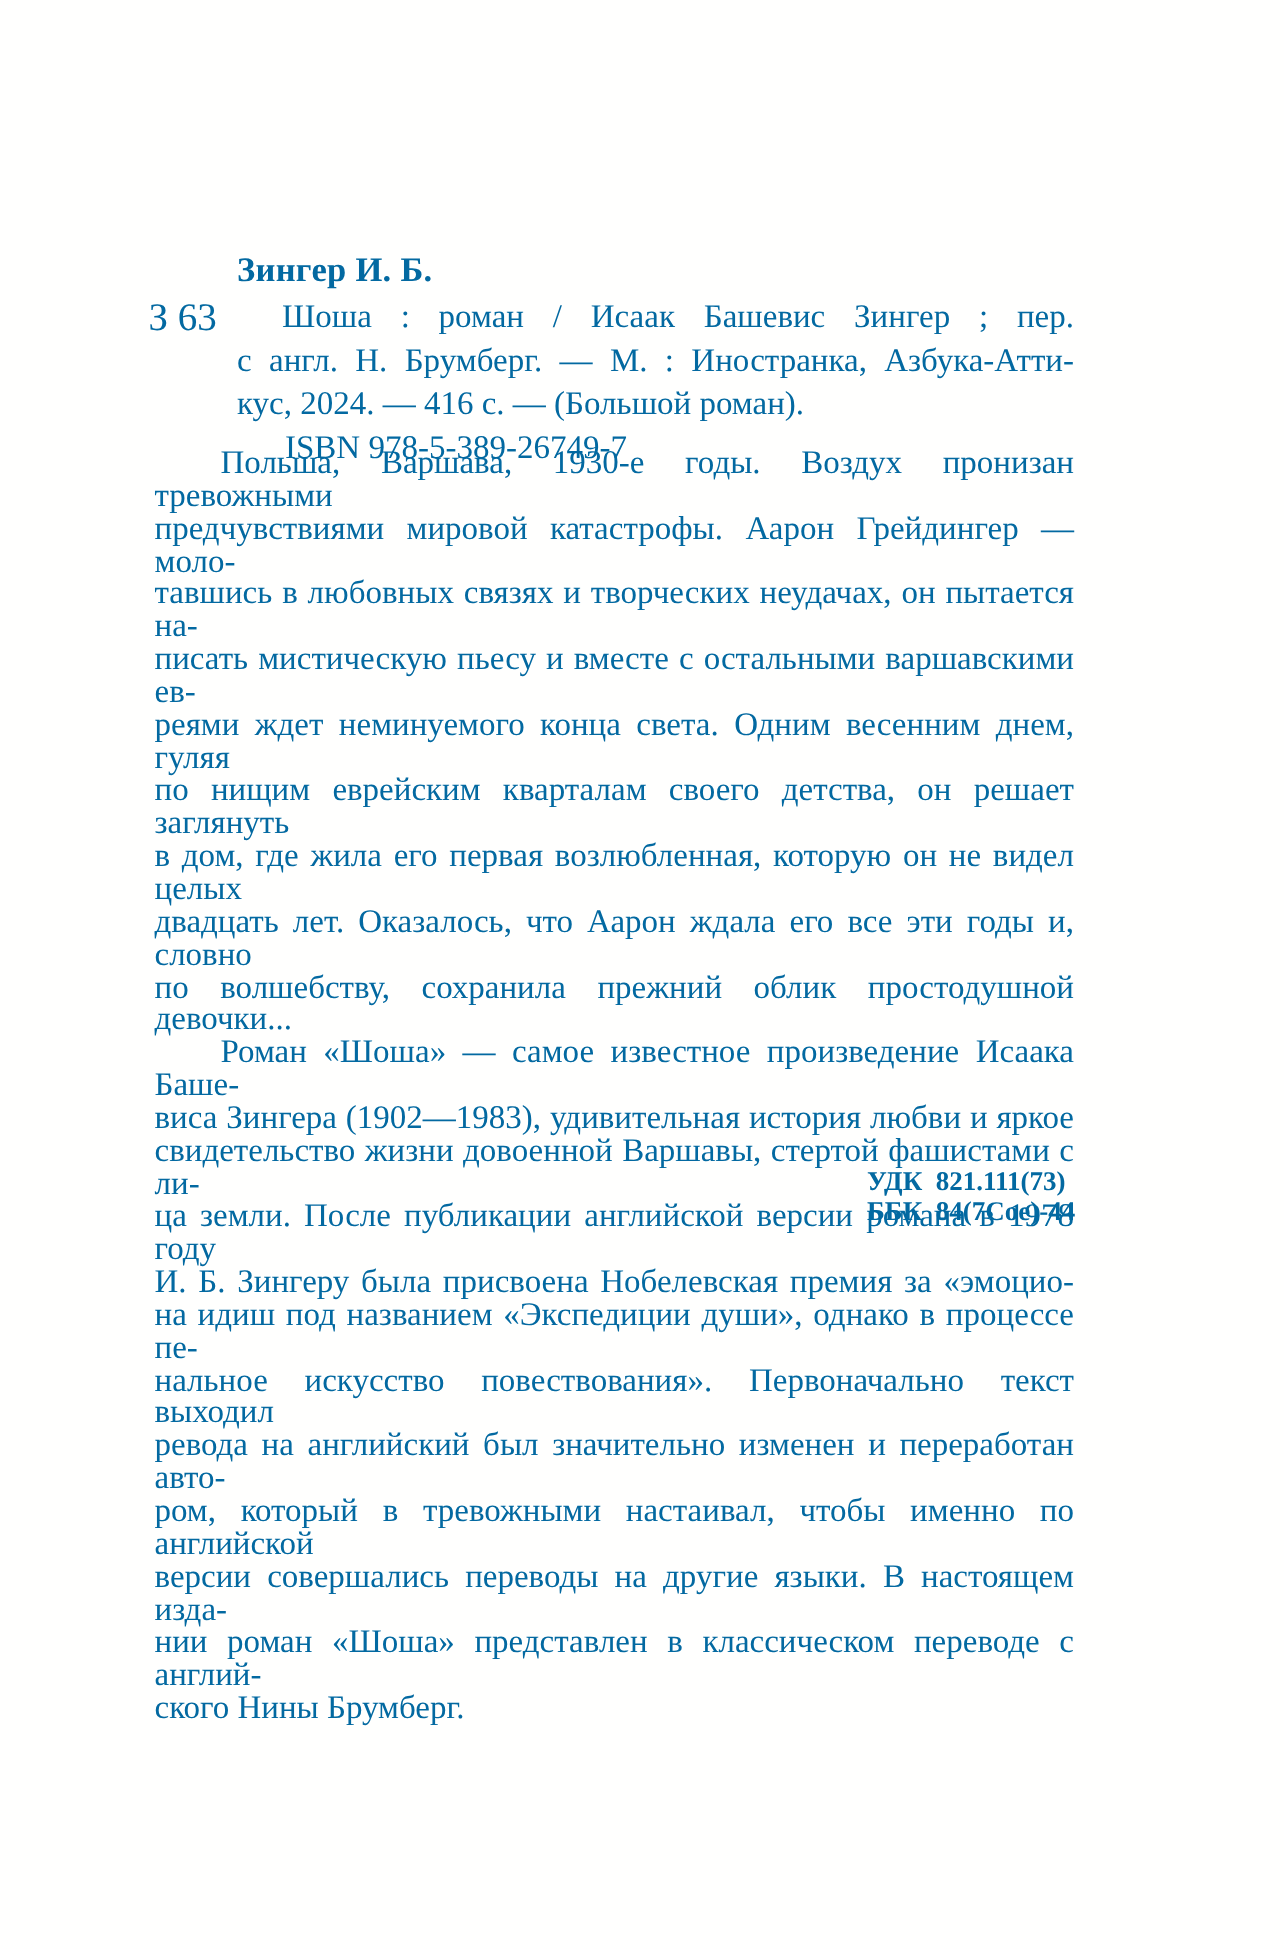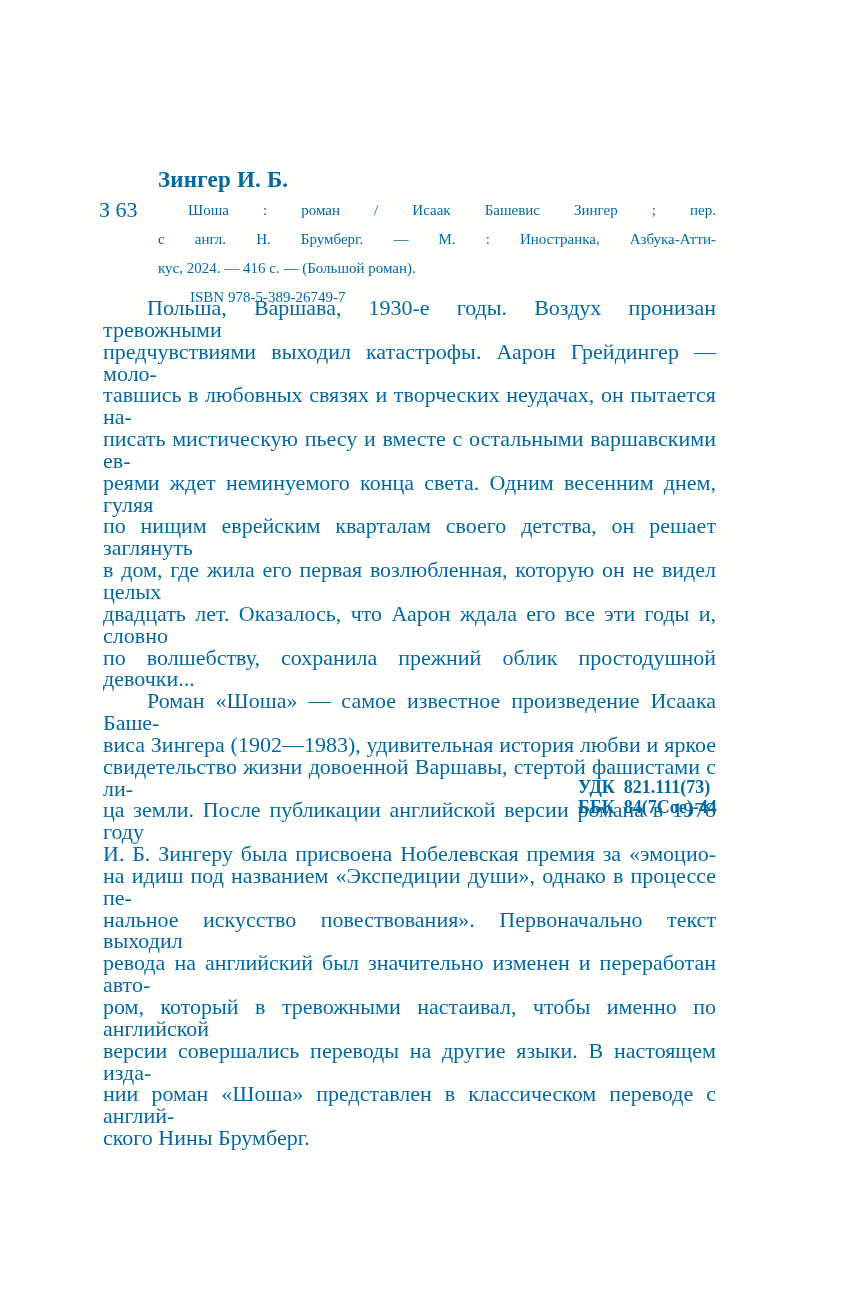--- a/index.html
+++ b/index.html
@@ -26,31 +26,31 @@
     font-weight: 700;
     letter-spacing: 0.2px;
     white-space: nowrap;
   }
 
   
   .class-code {
     position: absolute;
     left: 99px;
     top: 197px;
-    font-size: 22px;
+    font-size: 26px;
     white-space: nowrap;
   }
 
   
   .bib-block {
     position: absolute;
     left: 158px;
     top: 196px;
     width: 558px;
-    font-size: 15px;
+    font-size: 22px;
     line-height: 29px;
   }
   .bib-lines > div {
     text-align: justify;
     text-align-last: justify;
   }
   .bib-lines > div:first-child {
     text-indent: 30px;
   }
   .bib-lines > div:last-child {
@@ -108,21 +108,21 @@
         <div>Шоша : роман / Исаак Башевис Зингер ; пер.</div>
         <div>с англ. Н. Брумберг. — М. : Иностранка, Азбука-Атти-</div>
         <div>кус, 2024. — 416 с. — (Большой роман).</div>
       </div>
     <div class="isbn-line">ISBN 978-5-389-26749-7</div>
   </div>
 
   <div class="annotation">
     <div class="jpara">
         <div>Польша, Варшава, 1930-е годы. Воздух пронизан тревожными</div>
-        <div>предчувствиями выходил катастрофы. Аарон Грейдингер — моло-</div>
+        <div>предчувствиями мировой катастрофы. Аарон Грейдингер — моло-</div>
         <div>тавшись в любовных связях и творческих неудачах, он пытается на-</div>
         <div>писать мистическую пьесу и вместе с остальными варшавскими ев-</div>
         <div>реями ждет неминуемого конца света. Одним весенним днем, гуляя</div>
         <div>по нищим еврейским кварталам своего детства, он решает заглянуть</div>
         <div>в дом, где жила его первая возлюбленная, которую он не видел целых</div>
         <div>двадцать лет. Оказалось, что Аарон ждала его все эти годы и, словно</div>
         <div>по волшебству, сохранила прежний облик простодушной девочки...</div>
       </div>
     <div class="jpara">
         <div>Роман «Шоша» — самое известное произведение Исаака Баше-</div>

